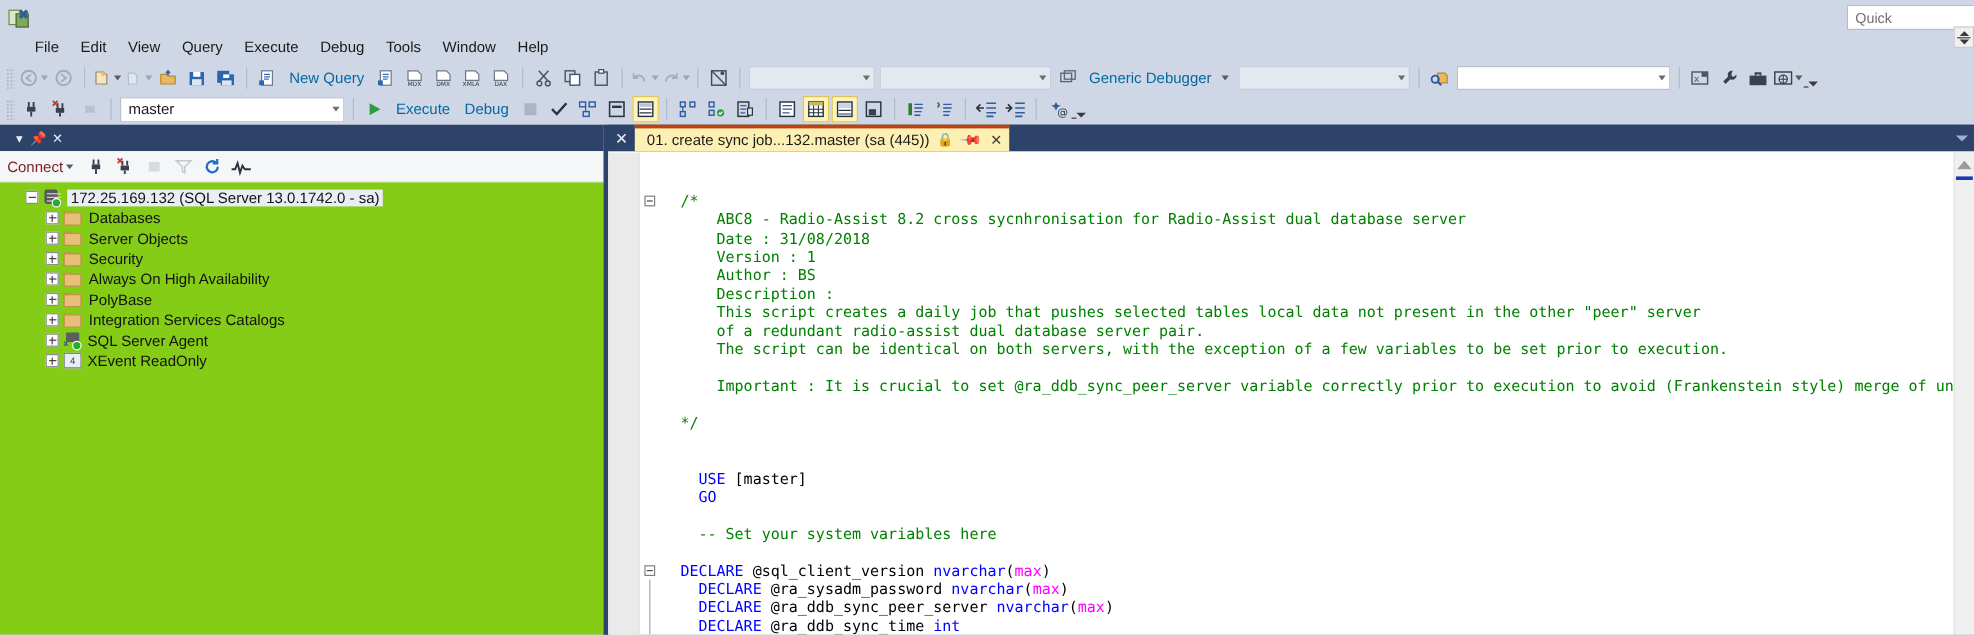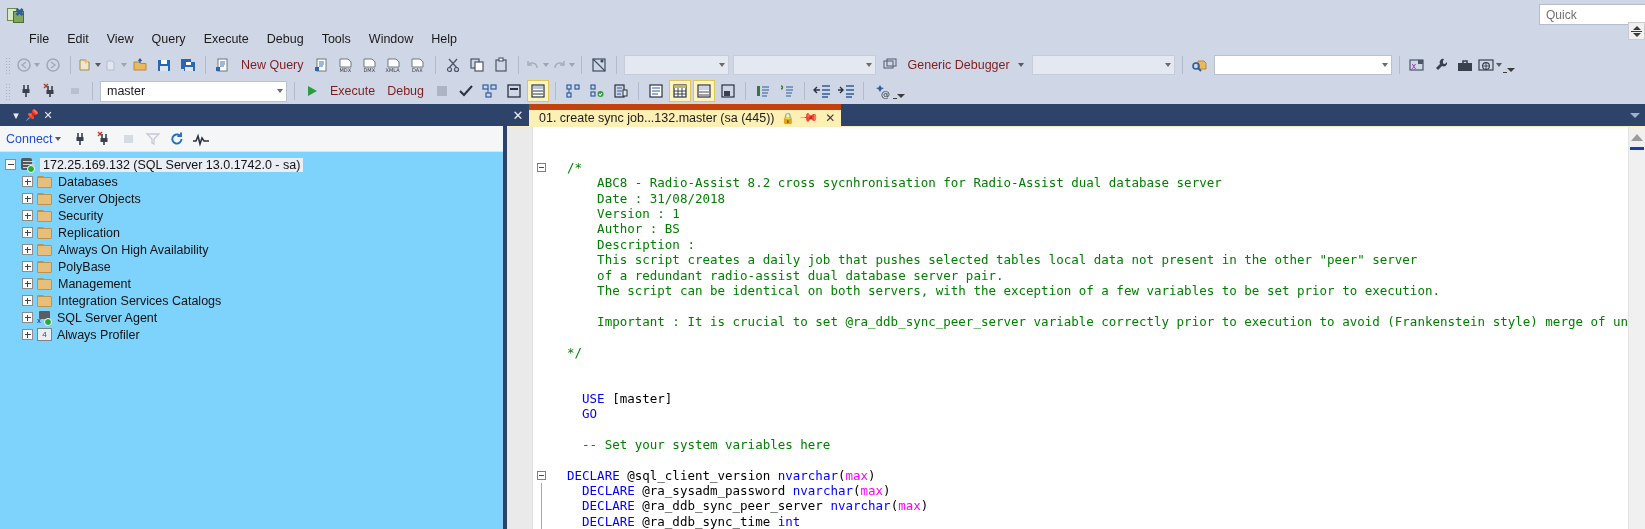--- a/index.html
+++ b/index.html
@@ -109,21 +109,21 @@
   .tbtn {
     min-width: 22px; height: 22px;
     display: flex; align-items: center; justify-content: center;
     position: relative; margin: 0 1px;
     cursor: default;
     flex: 0 0 auto;
   }
   .tbtn.sel { background: #fdf4bf; border: 1px solid #e0c65a; }
   .tbtn.dis { opacity: .4; }
   .tlabel {
-    font-size: 12.5px; color: #7f1d1d; padding: 0 6px; white-space: nowrap; text-align: center;
+    font-size: 12.5px; color: #0369a1; padding: 0 6px; white-space: nowrap; text-align: center;
   }
   .caret {
     width: 0; height: 0; margin-left: 2px;
     border-left: 3.5px solid transparent;
     border-right: 3.5px solid transparent;
     border-top: 4px solid #5a5a5a;
   }
   .combo {
     height: 20px; background: #ffffff; border: 1px solid #b9c0ce;
     display: flex; align-items: center; justify-content: space-between;
@@ -175,28 +175,28 @@
     align-items: center; justify-content: center;
     color: #e8edf6; font-size: 11px;
   }
   .oe-toolbar {
     height: 26px; background: #f5f6f8;
     border-bottom: 1px solid #e0e2e6;
     display: flex; align-items: center; padding-left: 4px;
     flex: 0 0 26px;
   }
   .oe-toolbar .connect {
-    font-size: 12.5px; color: #1d4ed8; display: flex;
+    font-size: 12.5px; color: #7f1d1d; display: flex;
     align-items: center; padding: 2px 4px 2px 2px; margin-right: 4px;
   }
   .oe-tree {
     flex: 1 1 auto;
-    padding: 4px 0 0 0;
+    padding: 4px 0 0 16px;
     overflow: hidden;
-    background: #7dd3fc;
+    background: #84cc16;
   }
   .node {
     display: flex; align-items: center;
     height: 17px; font-size: 12.5px; color: #121212;
     white-space: nowrap;
   }
   .exp {
     width: 11px; height: 11px; border: 1px solid #8c8c8c;
     background: #fcfcfc; margin-right: 4px; position: relative;
     flex: 0 0 11px;
@@ -286,21 +286,21 @@
   .tabclose-left {
     width: 22px; display: flex; align-items: center; justify-content: center;
     color: #e7ebf2; font-size: 13px;
     flex: 0 0 22px;
   }
   .tab {
     background: #fdf0b5;
     display: flex; align-items: center;
     padding: 0 6px 0 10px;
     font-size: 12.5px; color: #1b1b1b;
-    border-top: 6px solid #c2410c;
+    border-top: 3px solid #c2410c;
     white-space: nowrap;
   }
   .tab .lock { margin-left: 7px; font-size: 11px; color: #3d3d3d; }
   .tab .pin { margin-left: 7px; font-size: 12px; color: #3d3d3d; transform: rotate(45deg); display:inline-block;}
   .tab .x { margin-left: 8px; font-size: 12px; color: #3d3d3d; }
   .tabstrip .spacer { flex: 1 1 auto; }
   .tab-dropdown {
     width: 20px; display: flex; align-items: center; justify-content: center;
     flex: 0 0 20px;
   }
@@ -884,45 +884,29 @@
               <span class="f1"></span>
             </span>
           <span>Security</span>
         </div>
         <div class="node child">
           <span class="exp plus"></span>
           <span class="folder">
               <span class="f2"></span>
               <span class="f1"></span>
             </span>
-          <span>Replication</span>
-        </div>
-        <div class="node child">
-          <span class="exp plus"></span>
-          <span class="folder">
-              <span class="f2"></span>
-              <span class="f1"></span>
-            </span>
           <span>Always On High Availability</span>
         </div>
         <div class="node child">
           <span class="exp plus"></span>
           <span class="folder">
               <span class="f2"></span>
               <span class="f1"></span>
             </span>
           <span>PolyBase</span>
-        </div>
-        <div class="node child">
-          <span class="exp plus"></span>
-          <span class="folder">
-              <span class="f2"></span>
-              <span class="f1"></span>
-            </span>
-          <span>Management</span>
         </div>
         <div class="node child">
           <span class="exp plus"></span>
           <span class="folder">
               <span class="f2"></span>
               <span class="f1"></span>
             </span>
           <span>Integration Services Catalogs</span>
         </div>
         <div class="node child">
@@ -930,21 +914,21 @@
           <span class="agenticon">
             <span class="bx"></span>
               <span class="bs">x</span>
               <span class="dot"></span>
           </span>
           <span>SQL Server Agent</span>
         </div>
         <div class="node child">
           <span class="exp plus"></span>
           <span class="xeicon">4</span>
-          <span>Always Profiler</span>
+          <span>XEvent ReadOnly</span>
         </div>
       </div>
     </div>
 
     <div class="vsplit"></div>
 
     <div class="doc">
       <div class="tabstrip">
         <div class="tabclose-left">✕</div>
         <div class="tab">

